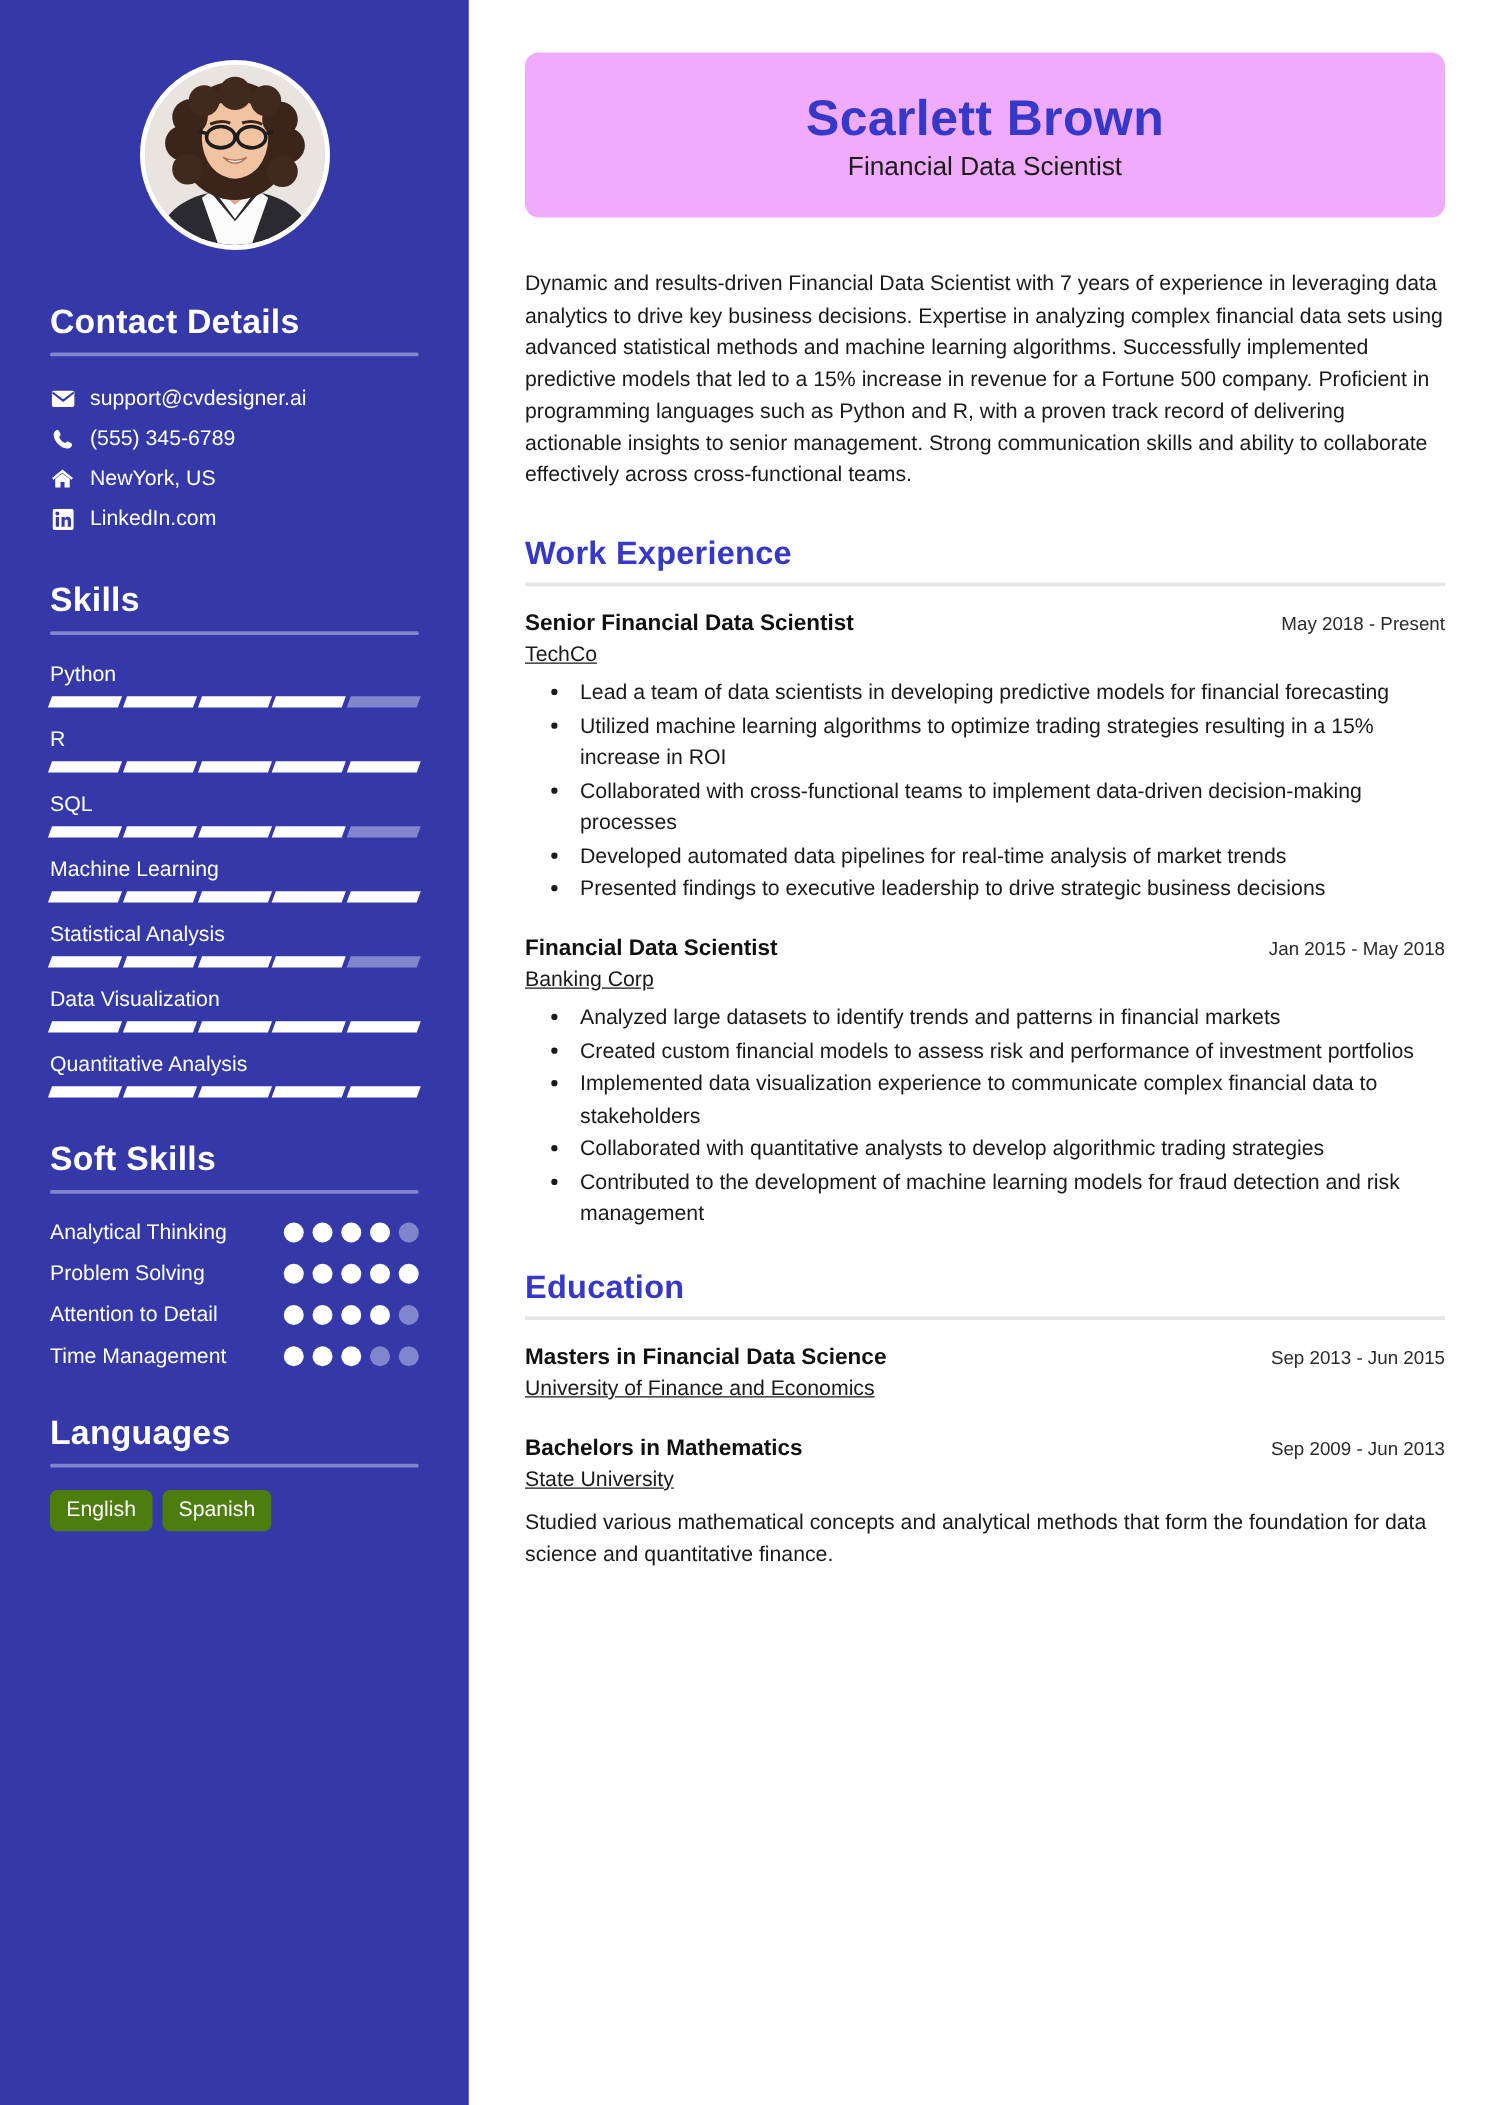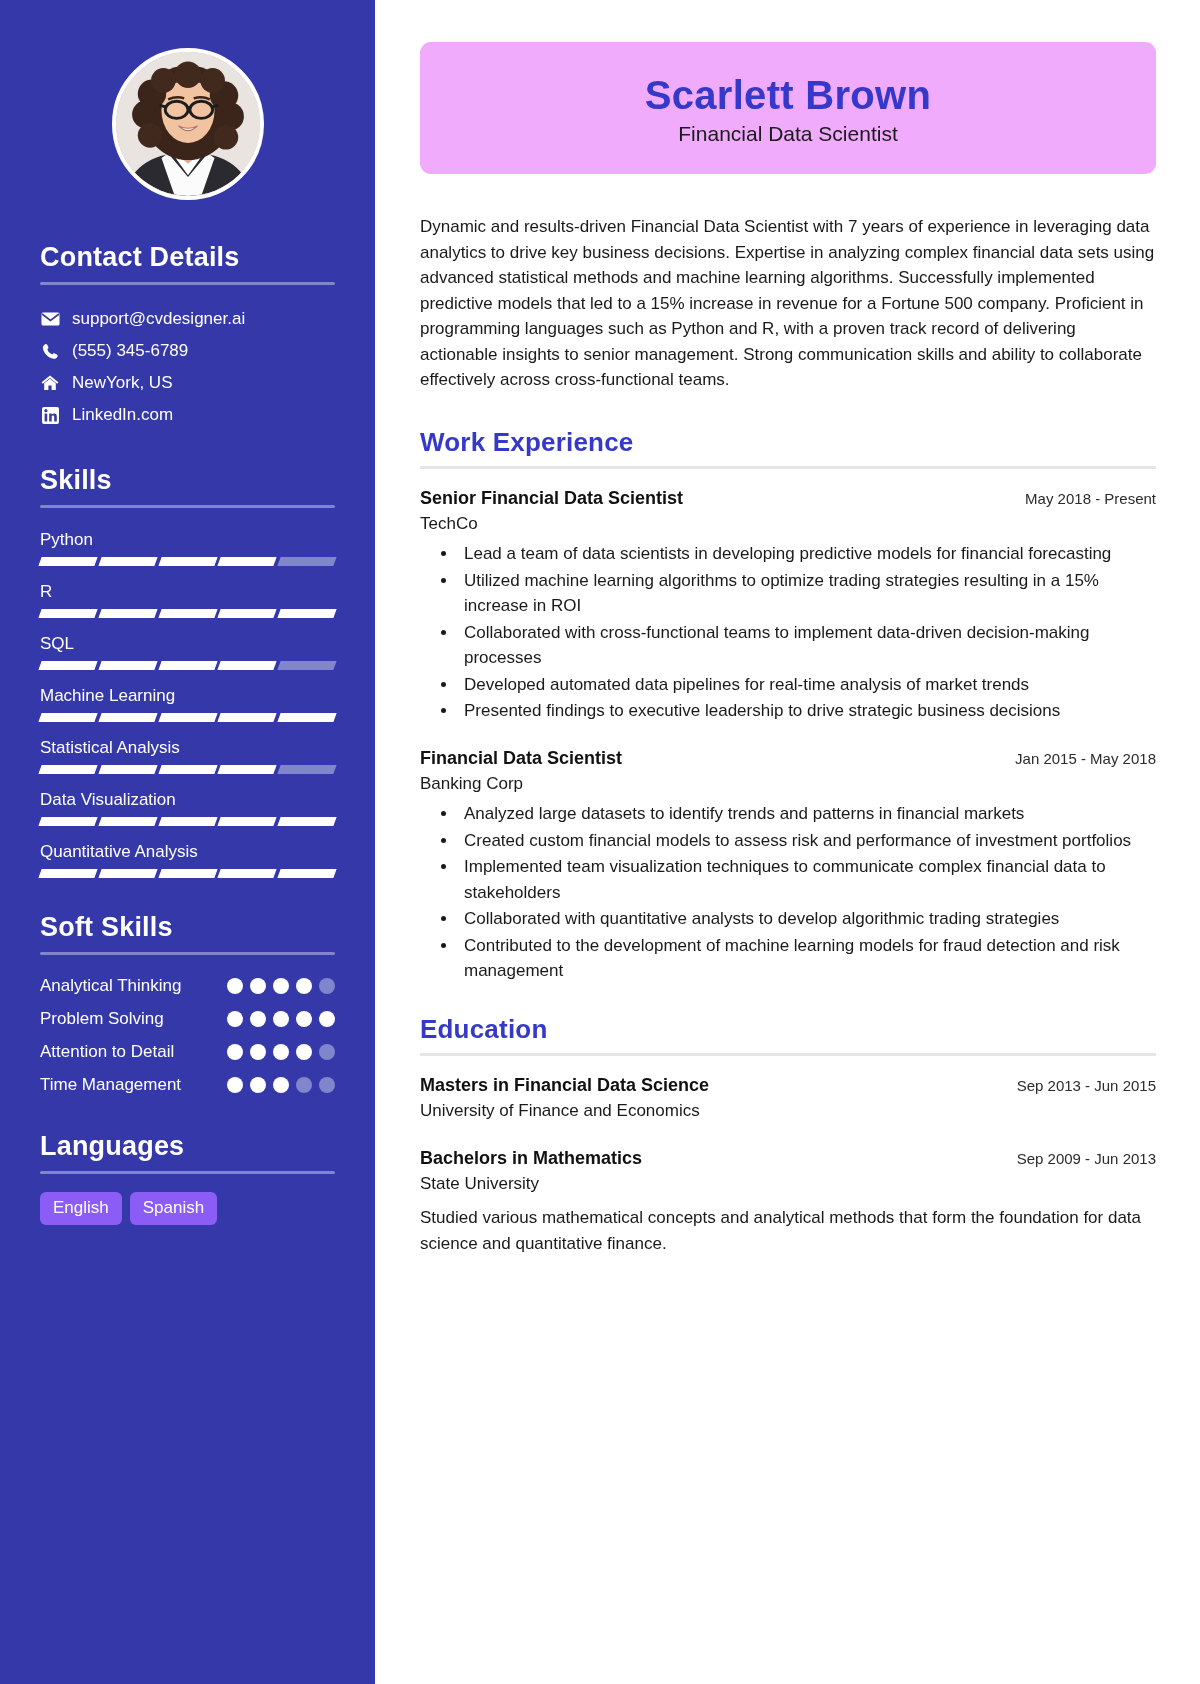--- a/index.html
+++ b/index.html
@@ -112,21 +112,21 @@
   .dot {
     width: 16px; height: 16px;
     border-radius: 50%;
     background: #ffffff;
   }
   .dot.off { background: #8185cb; }
 
   
   .lang-tags { display: flex; flex-wrap: wrap; gap: 8px; }
   .lang-tag {
-    background: #8b5cf6;
+    background: #4d7c0f;
     color: #ffffff;
     font-size: 17px;
     padding: 6px 13px 7px 13px;
     border-radius: 6px;
   }
 
   
   .main {
     flex: 1;
     padding: 42px 44px 30px 45px;
@@ -188,20 +188,21 @@
     font-size: 15px;
     color: #2b2b2b;
     white-space: nowrap;
     flex-shrink: 0;
   }
   .entry-org {
     font-size: 17px;
     color: #1a1a1a;
     line-height: 1.5;
     margin-bottom: 5px;
+    text-decoration: underline;
   }
   .bullets {
     margin: 0 0 0 24px;
     padding: 0 0 0 14px;
   }
   .bullets li {
     font-size: 17px;
     line-height: 25.5px;
     color: #1a1a1a;
     margin-bottom: 1px;
@@ -479,21 +480,21 @@
           </div>
           <div class="entry">
             <div class="entry-head">
               <div class="entry-role">Financial Data Scientist</div>
               <div class="entry-date">Jan 2015 - May 2018</div>
             </div>
             <div class="entry-org">Banking Corp</div>
             <ul class="bullets">
               <li>Analyzed large datasets to identify trends and patterns in financial markets</li>
               <li>Created custom financial models to assess risk and performance of investment portfolios</li>
-              <li>Implemented team visualization techniques to communicate complex financial data to stakeholders</li>
+              <li>Implemented data visualization experience to communicate complex financial data to stakeholders</li>
               <li>Collaborated with quantitative analysts to develop algorithmic trading strategies</li>
               <li>Contributed to the development of machine learning models for fraud detection and risk management</li>
             </ul>
           </div>
         </div>
     </section>
 
     <section class="section">
       <div class="sec-title">Education</div>
       <div class="sec-rule"></div>

